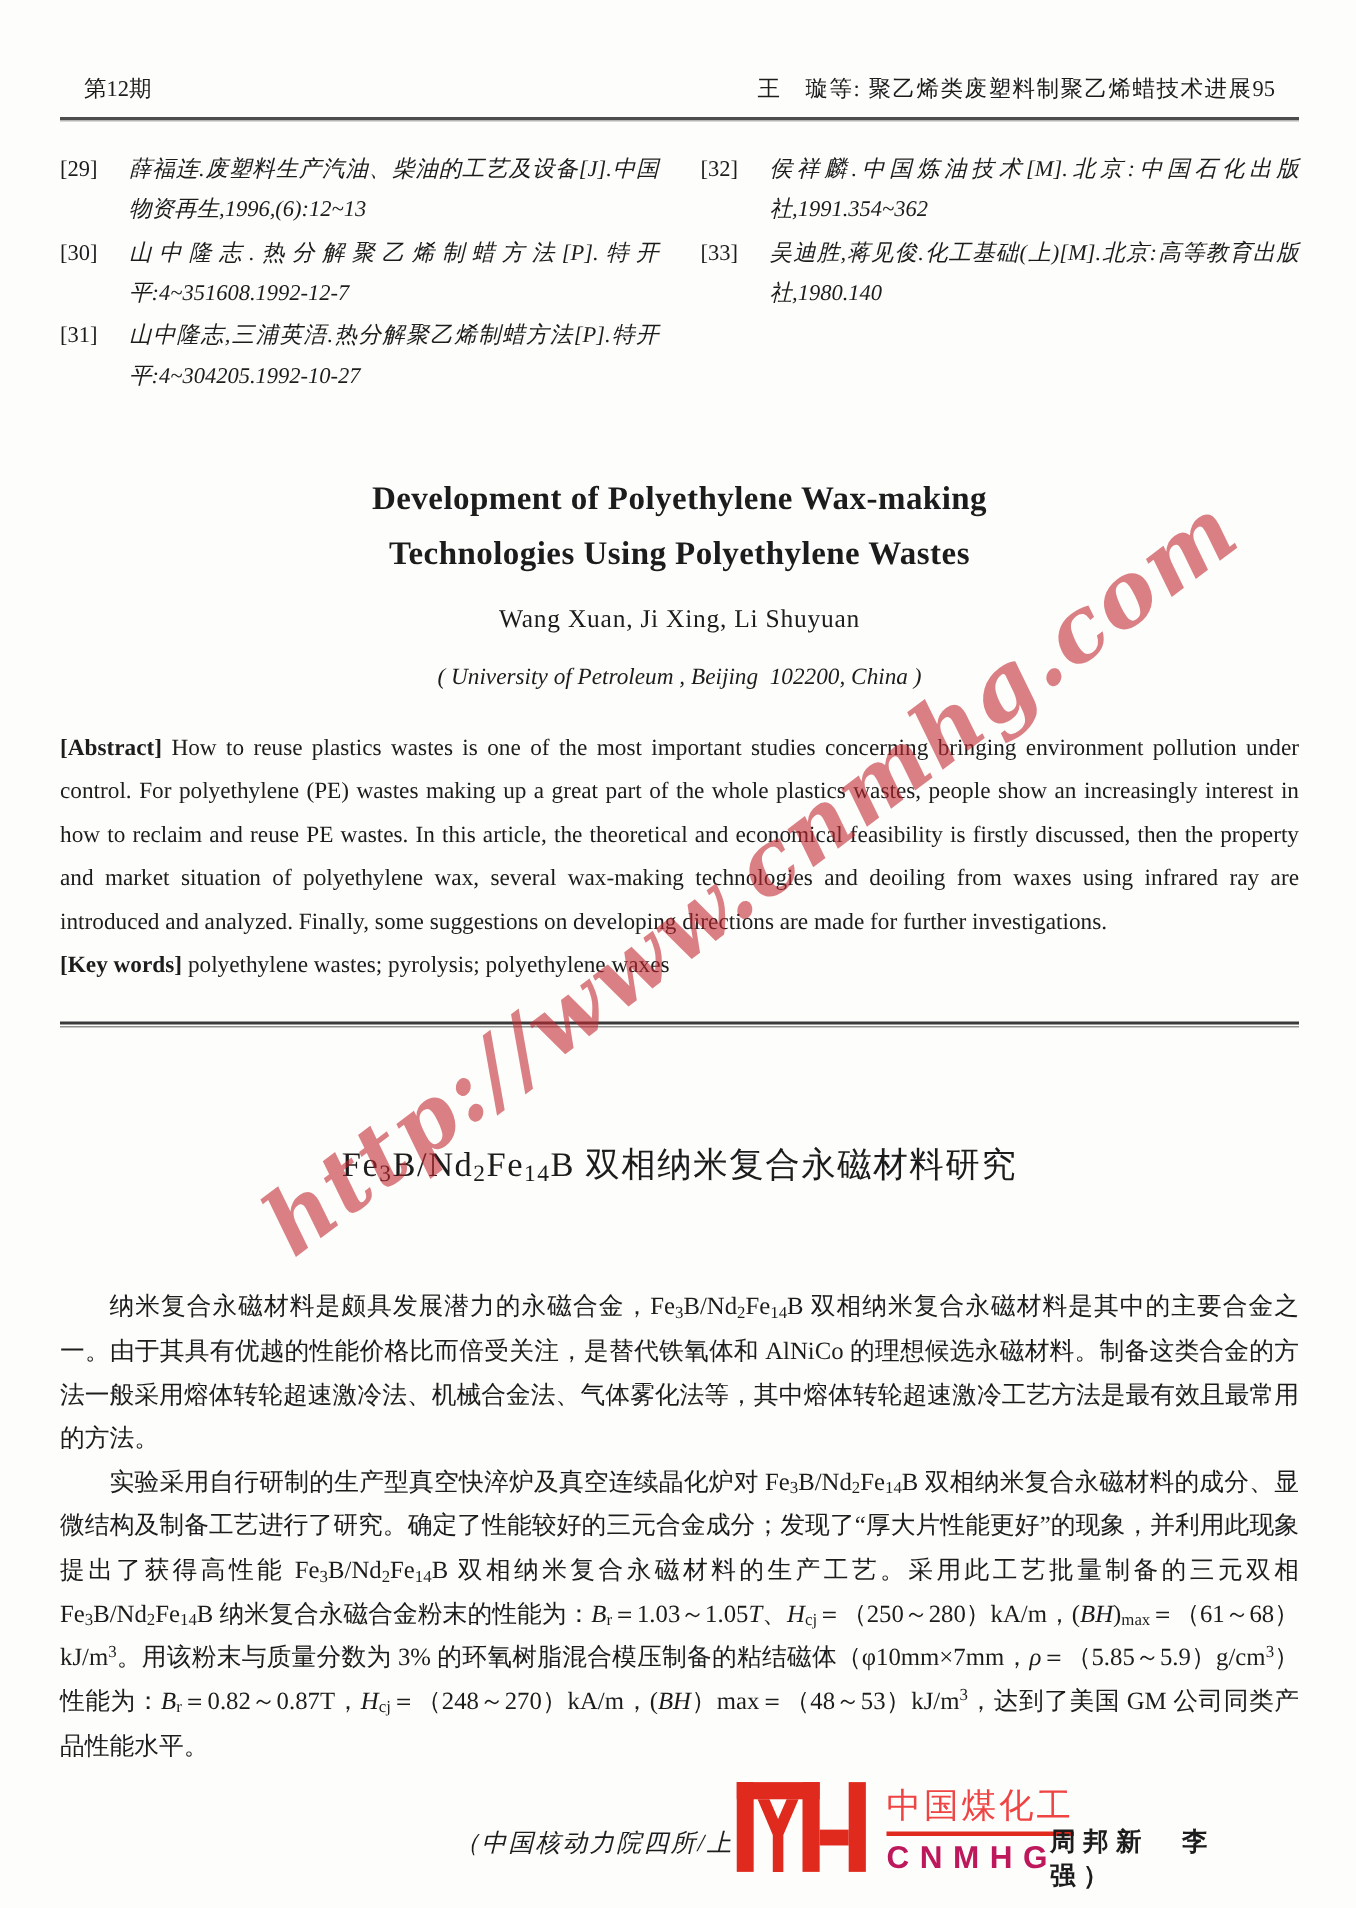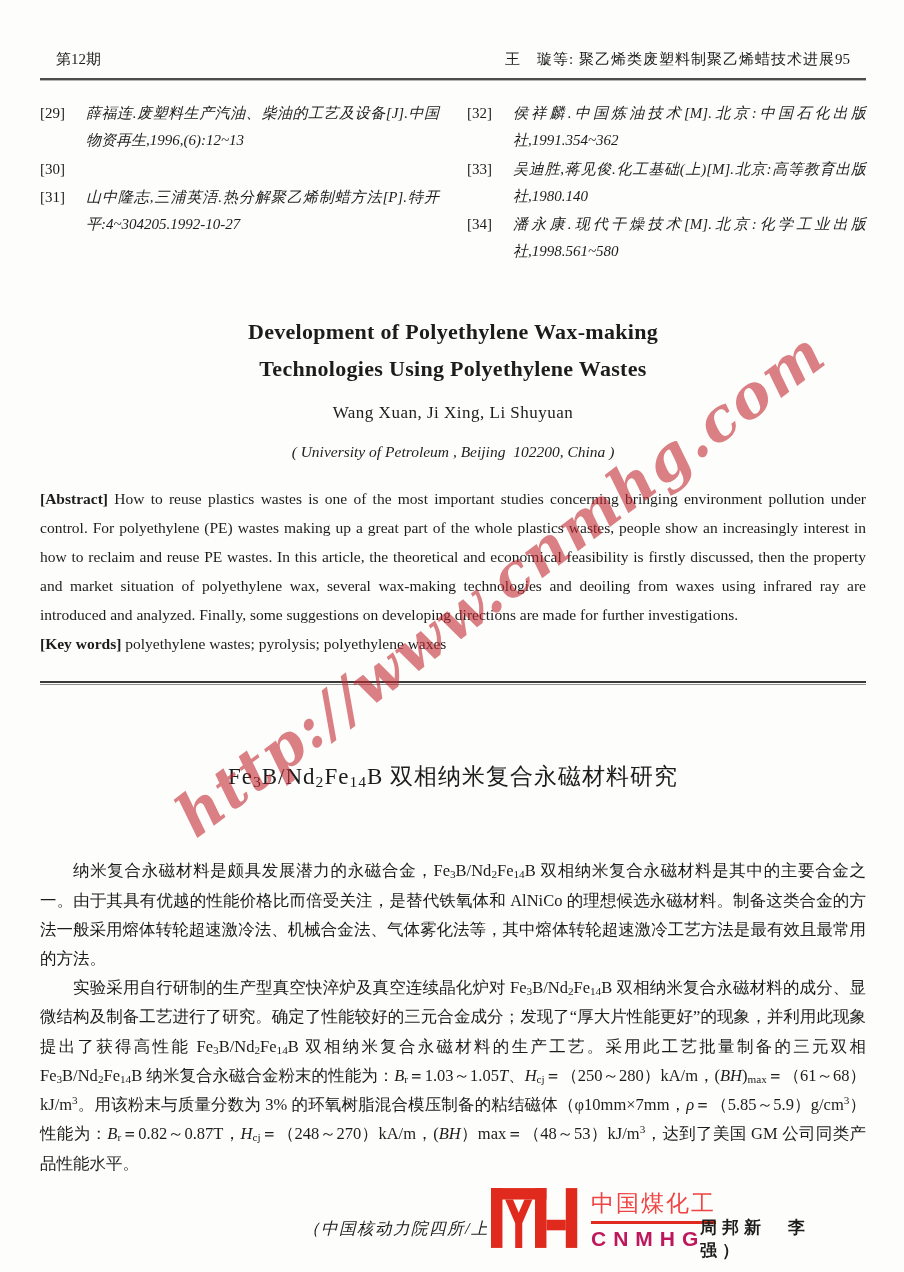--- a/index.html
+++ b/index.html
@@ -83,38 +83,35 @@
   <div class="head-rule"></div>
 
   <div class="refs">
     <div class="refs-col">
       <div class="ref">
         <span class="ref-num">[29]</span>
         <span class="ref-body">薛福连.废塑料生产汽油、柴油的工艺及设备[J].中国物资再生,1996,(6):12~13</span>
       </div>
       <div class="ref">
         <span class="ref-num">[30]</span>
+        <span class="ref-body">山中隆志.热分解聚乙烯制蜡方法[P].特开平:4~351608.1992-12-7</span>
       </div>
       <div class="ref">
         <span class="ref-num">[31]</span>
         <span class="ref-body">山中隆志,三浦英浯.热分解聚乙烯制蜡方法[P].特开平:4~304205.1992-10-27</span>
       </div>
     </div>
     <div class="refs-col">
       <div class="ref">
         <span class="ref-num">[32]</span>
         <span class="ref-body">侯祥麟.中国炼油技术[M].北京:中国石化出版社,1991.354~362</span>
       </div>
       <div class="ref">
         <span class="ref-num">[33]</span>
         <span class="ref-body">吴迪胜,蒋见俊.化工基础(上)[M].北京:高等教育出版社,1980.140</span>
-      </div>
-      <div class="ref">
-        <span class="ref-num">[34]</span>
-        <span class="ref-body">潘永康.现代干燥技术[M].北京:化学工业出版社,1998.561~580</span>
       </div>
     </div>
   </div>
 
   <div class="en-block">
     <div class="en-title">Development of Polyethylene Wax-making</div>
     <div class="en-title">Technologies Using Polyethylene Wastes</div>
     <div class="authors">Wang Xuan, Ji Xing, Li Shuyuan</div>
     <div class="affil">( University of Petroleum , Beijing 102200, China )</div>
   </div>

